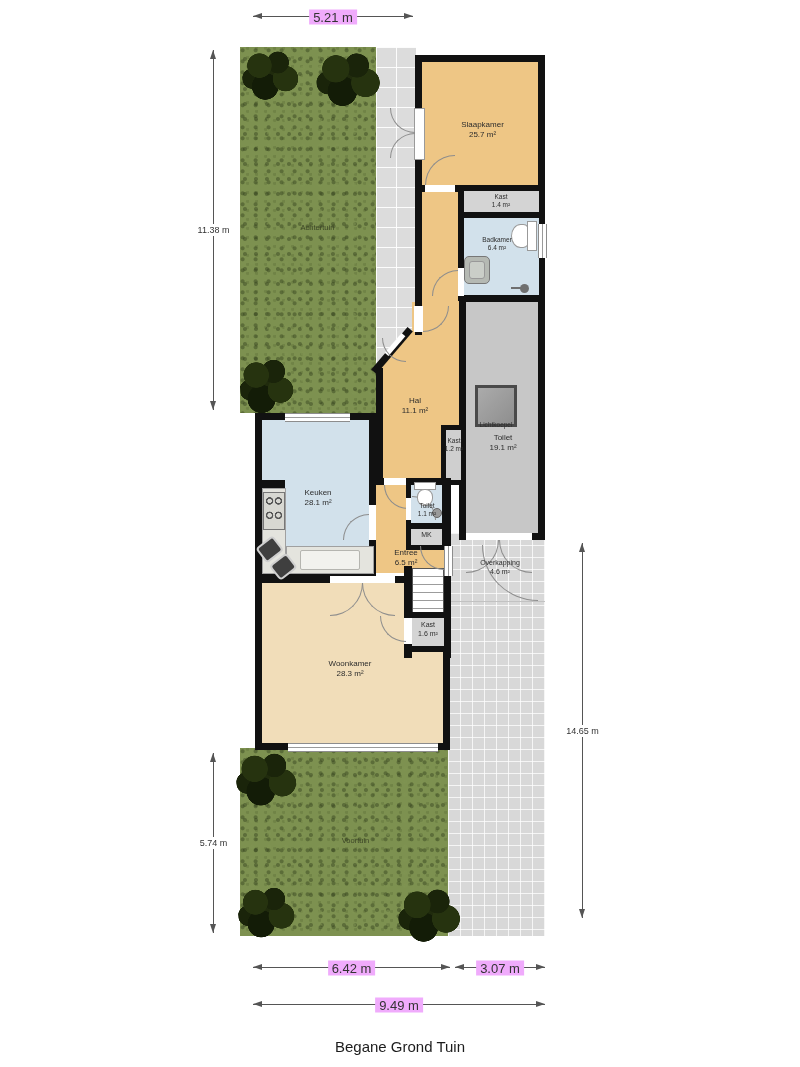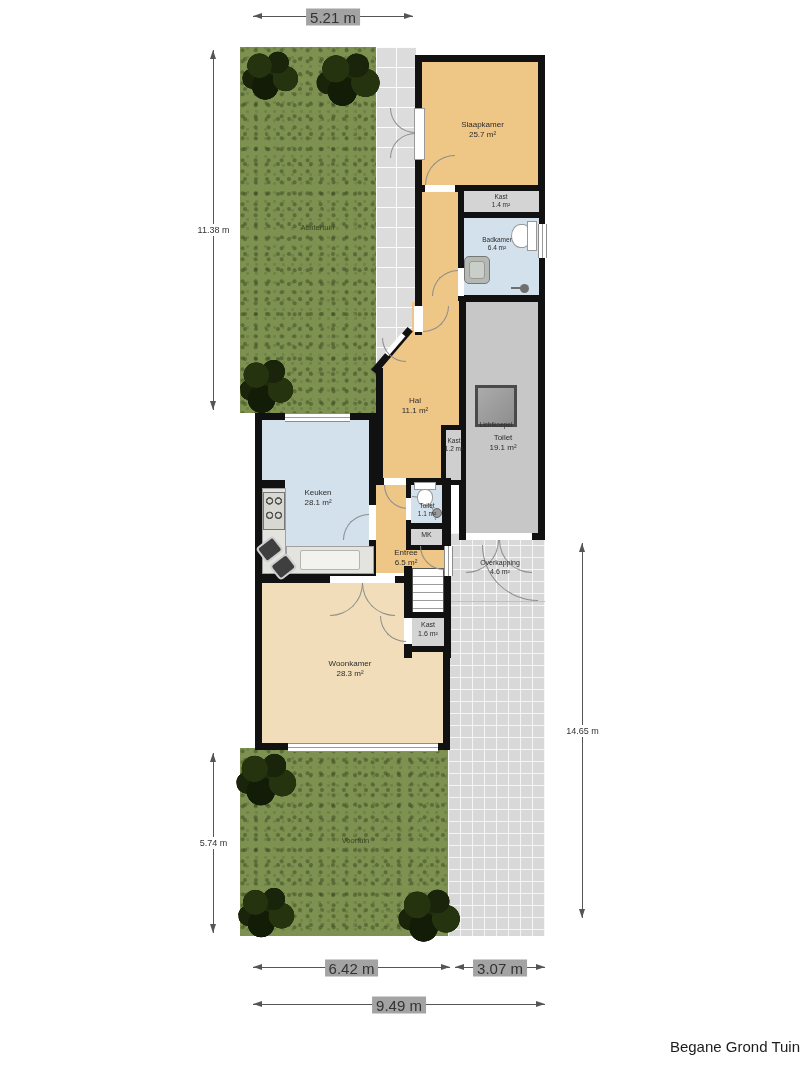--- a/index.html
+++ b/index.html
@@ -52,27 +52,27 @@
   
   .rl{position:absolute;text-align:center;color:#2d2d2d;font-size:8px;line-height:1.3;}
   .rl span{display:block;}
   .rl.sm{font-size:6.5px;line-height:1.25;}
   .gl{position:absolute;font-size:7.5px;color:#3c4527;text-align:center;}
   
   .dimh{position:absolute;height:9px;}
   .dimh .ln{position:absolute;left:0;right:0;top:4px;height:1px;background:#555;}
   .dimh .a-l{position:absolute;left:0;top:1px;width:0;height:0;border-top:3.5px solid transparent;border-bottom:3.5px solid transparent;border-right:9px solid #555;}
   .dimh .a-r{position:absolute;right:0;top:1px;width:0;height:0;border-top:3.5px solid transparent;border-bottom:3.5px solid transparent;border-left:9px solid #555;}
-  .dimh .lbl{position:absolute;left:50%;top:4.5px;transform:translate(-50%,-50%);background:#a3a3a3;padding:0 4px;font-size:15px;color:#333;white-space:nowrap;}
+  .dimh .lbl{position:absolute;left:50%;top:4.5px;transform:translate(-50%,-50%);background:#f0abfc;padding:0 4px;font-size:13px;color:#333;white-space:nowrap;}
   .dimv{position:absolute;width:9px;}
   .dimv .ln{position:absolute;top:0;bottom:0;left:4px;width:1px;background:#555;}
   .dimv .a-t{position:absolute;top:0;left:1px;width:0;height:0;border-left:3.5px solid transparent;border-right:3.5px solid transparent;border-bottom:9px solid #555;}
   .dimv .a-b{position:absolute;bottom:0;left:1px;width:0;height:0;border-left:3.5px solid transparent;border-right:3.5px solid transparent;border-top:9px solid #555;}
   .dimv .lbl{position:absolute;top:50%;left:4.5px;transform:translate(-50%,-50%);background:#fff;padding:1px 3px;font-size:9px;color:#333;white-space:nowrap;}
-  .title{position:absolute;left:0;width:800px;top:1038px;text-align:right;font-size:15px;color:#1c1c1c;}
+  .title{position:absolute;left:0;width:800px;top:1038px;text-align:center;font-size:15px;color:#1c1c1c;}
   .fix{position:absolute;box-sizing:border-box;}
 </style>
 </head>
 <body>
 
 <div class="canvas">
 
   <div class="grass" style="left:240px;top:47px;width:136px;height:366px;"></div>
   <div class="tilesL" style="left:376px;top:47px;width:40px;height:326px;"></div>
   <div class="grass" style="left:240px;top:748px;width:210px;height:188px;"></div>

